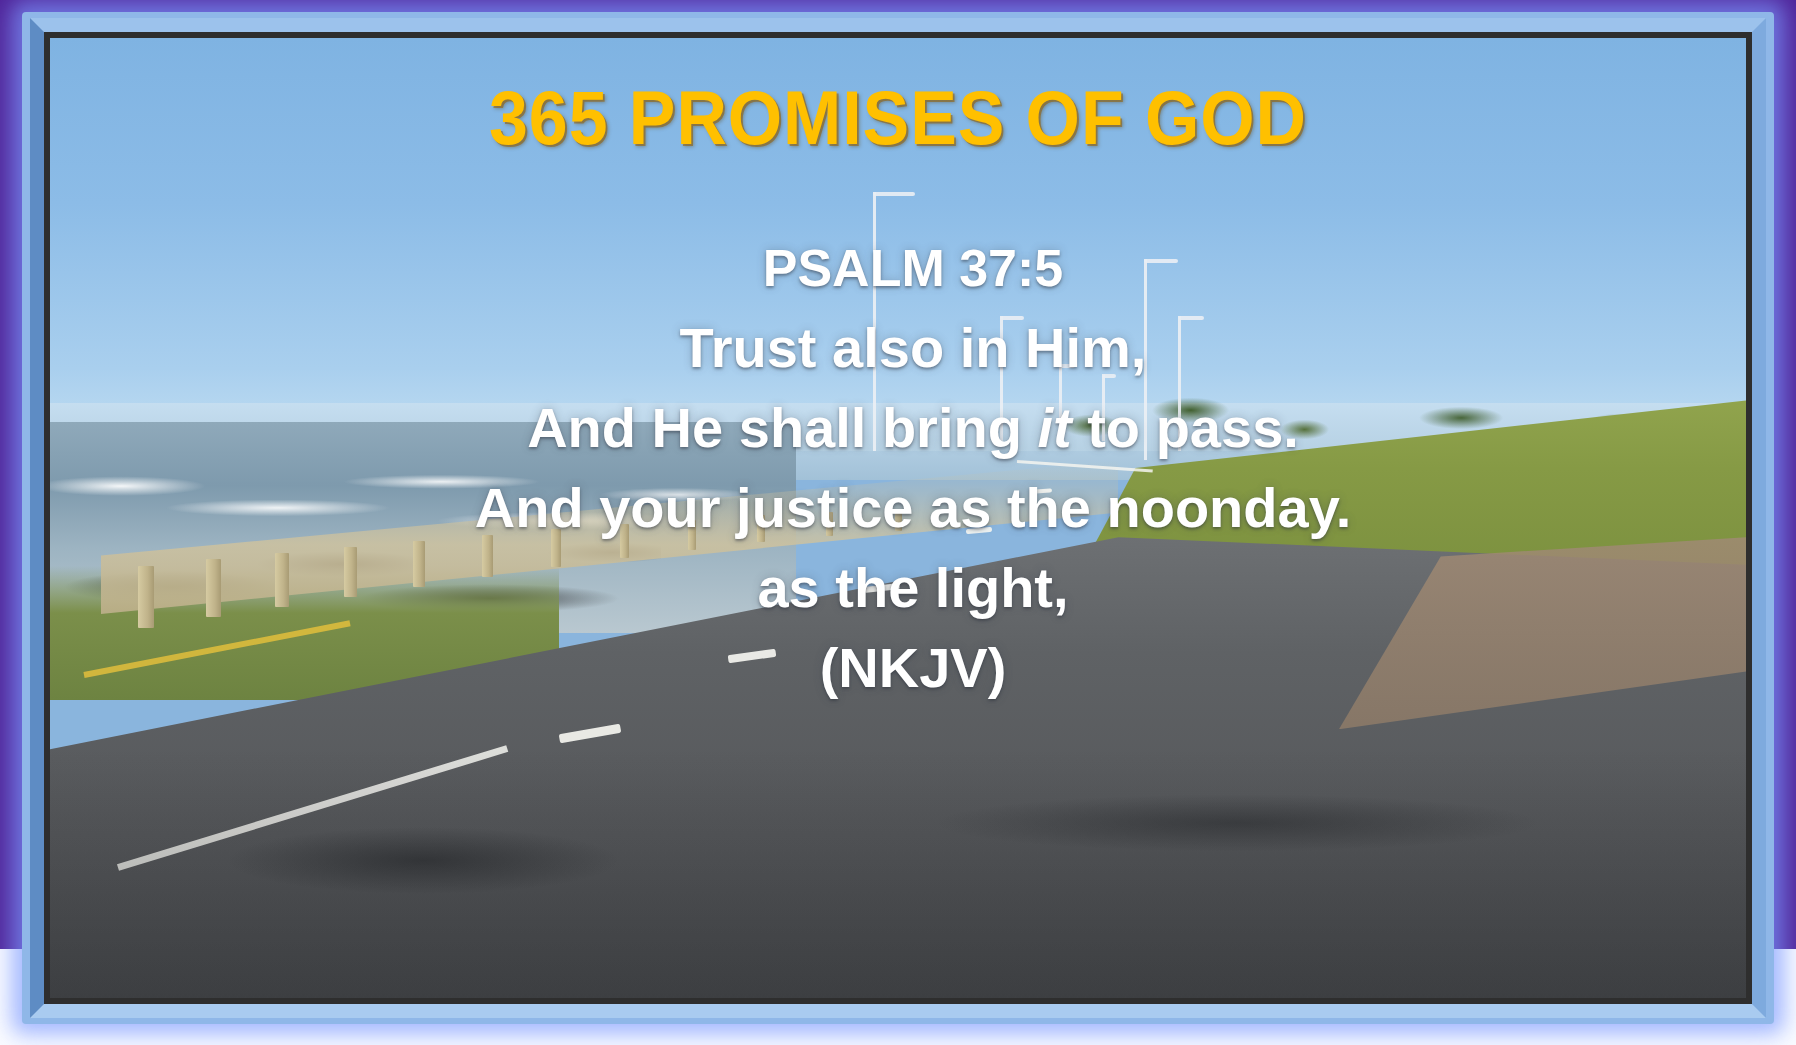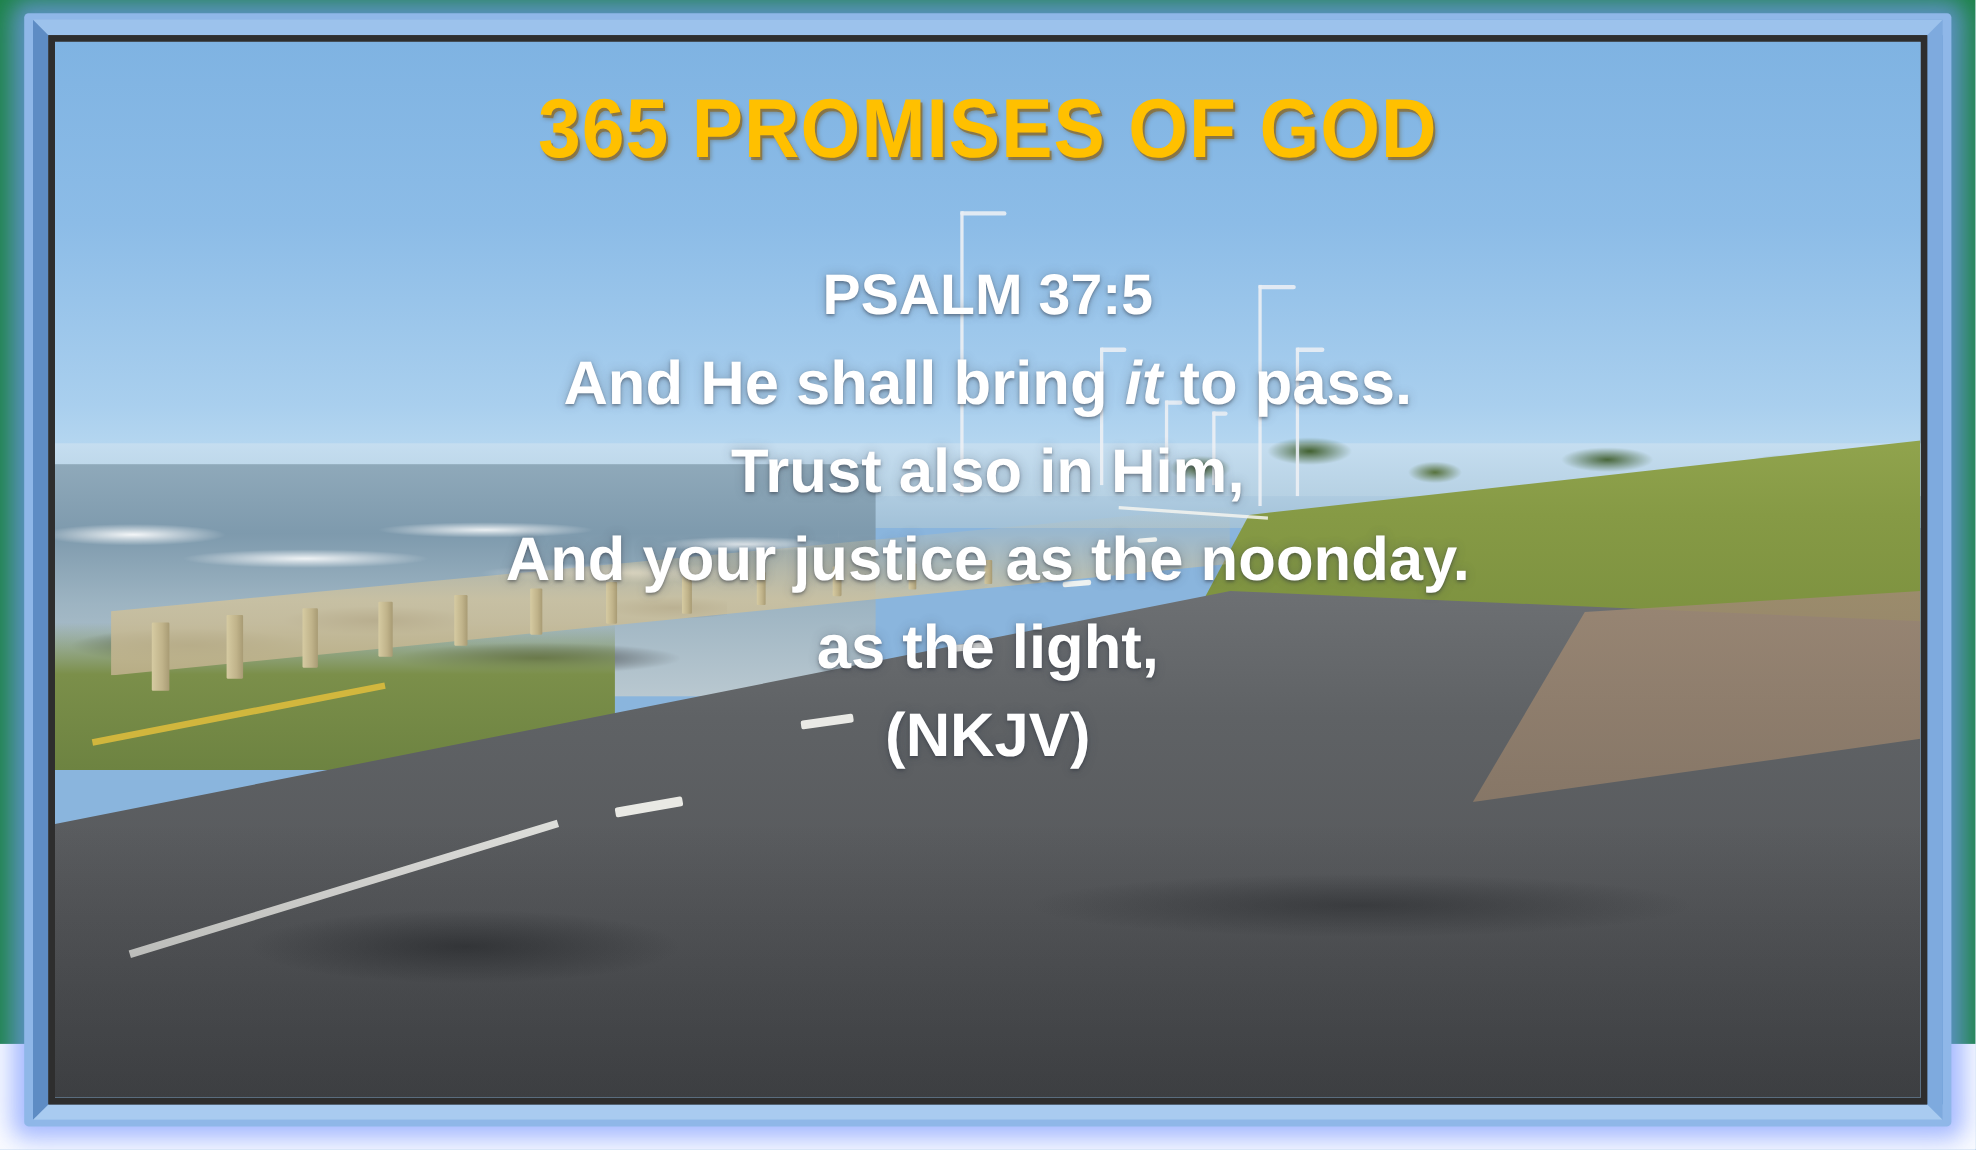--- a/index.html
+++ b/index.html
@@ -12,21 +12,21 @@
     height: 1045px;
     overflow: hidden;
     font-family: "Liberation Sans", sans-serif;
   }
 
   
   .slide-stage {
     position: relative;
     width: 1796px;
     height: 949px;
-    background: #15803d;
+    background: #4c1d95;
     box-sizing: border-box;
   }
 
   .glow {
     position: absolute;
     left: 22px;
     top: 12px;
     width: 1752px;
     height: 1012px;
     border-radius: 4px;
@@ -256,20 +256,21 @@
     left: 0;
     width: 100%;
     text-align: center;
     color: #ffffff;
     font-weight: 700;
     font-size: 56px;
     line-height: 80px;
     text-shadow:
       0 2px 3px rgba(40,45,55,0.45),
       0 0 10px rgba(60,70,85,0.30);
+    padding-left: 15px;
   }
   .verse-line { display: block; white-space: nowrap; }
   .ref-line { font-size: 52px; }
   .smallcaps { font-size: 0.78em; }
   .italic-word { font-style: italic; }
   .sup-num {
     font-size: 0.52em;
     vertical-align: super;
     line-height: 0;
   }
@@ -354,23 +355,23 @@
 
     <div class="overlay">
 
       <div class="slide-title">365 PROMISES OF GOD</div>
 
       <div class="verse-block">
 
         <span class="verse-line ref-line">PSALM 37:5</span>
 
 
+        <span class="verse-line">Trust also in Him,</span>
+
         <span class="verse-line"><span>And He shall bring </span><span class="italic-word">it</span><span> to pass.</span></span>
-
-        <span class="verse-line">Trust also in Him,</span>
 
 
         <span class="verse-line">And your justice as the noonday.</span>
 
         <span class="verse-line">as the light,</span>
 
         <span class="verse-line">(NKJV)</span>
 
       </div>
 

